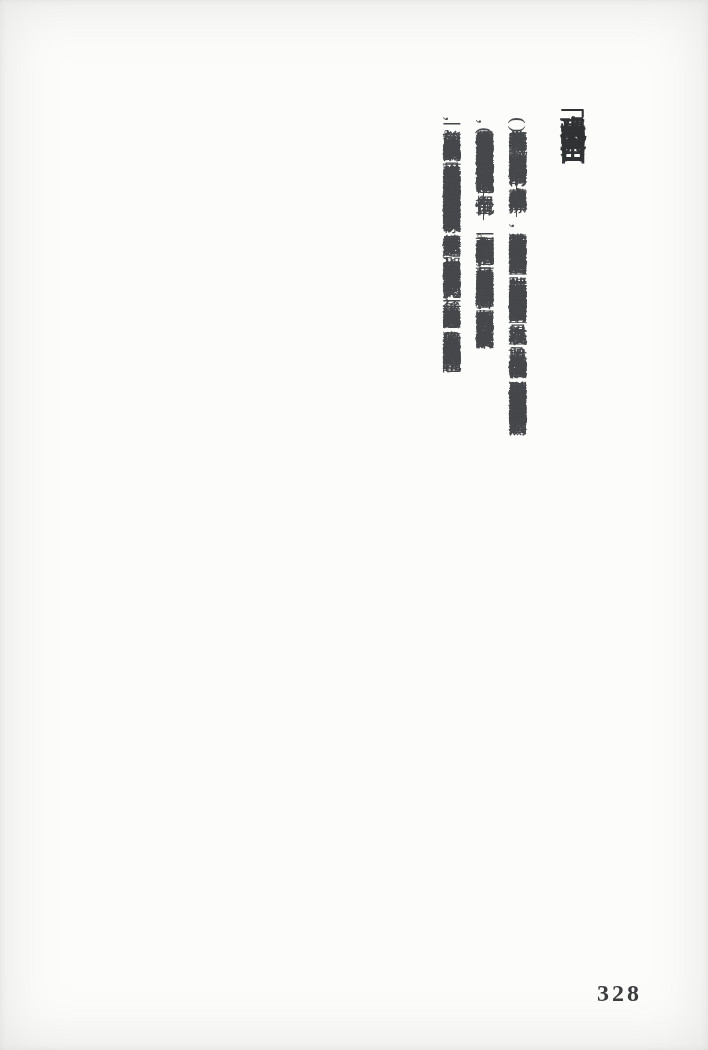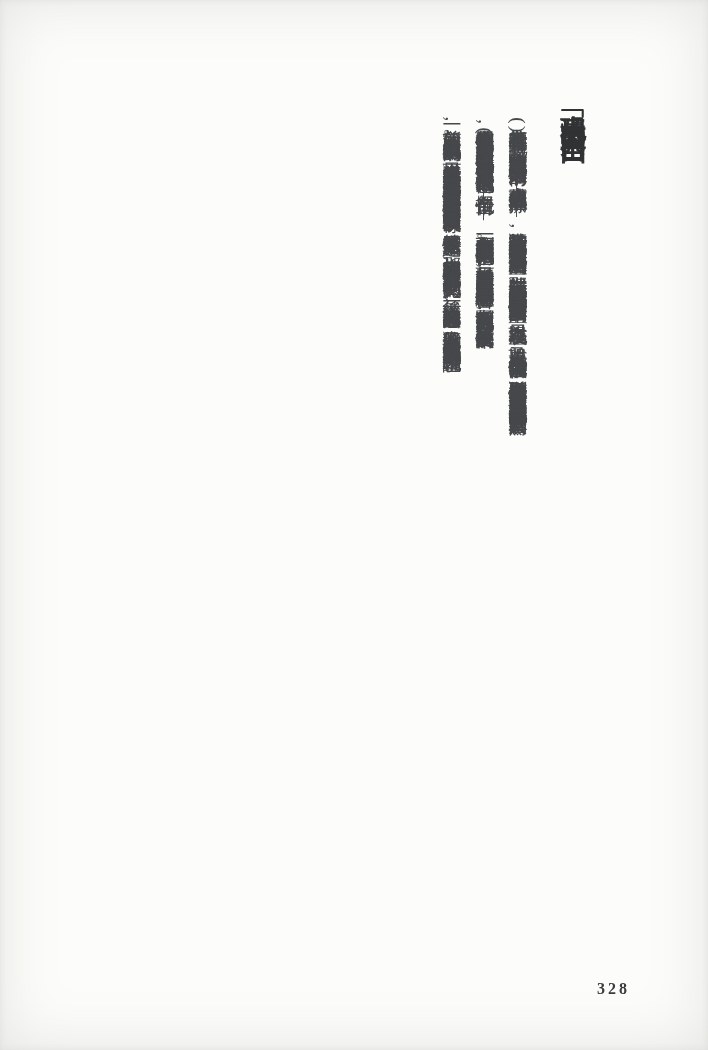--- a/index.html
+++ b/index.html
@@ -45,21 +45,21 @@
   }
   .body-paragraph{
     margin:0;
     text-indent:1em;
   }
   .page-number{
     position:absolute;
     left:597px;
     top:980px;
     font-family:"Liberation Serif", serif;
-    font-size:16px;
+    font-size:24px;
     font-weight:700;
     letter-spacing:3px;
     color:var(--page_number,#3a3c3e);
   }
 </style>
 </head>
 <body>
 
 <div class="book-page">
   <div class="vertical-text-block">

